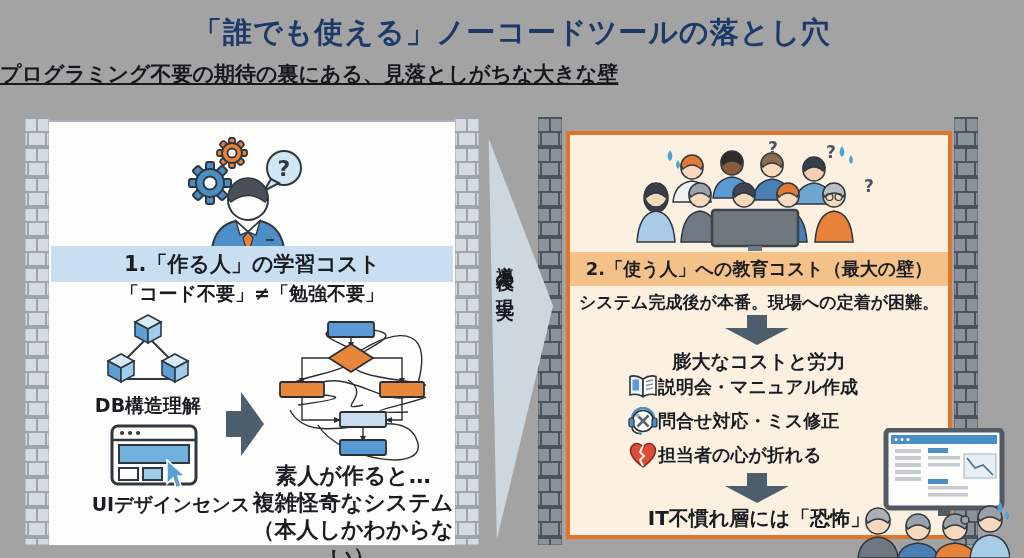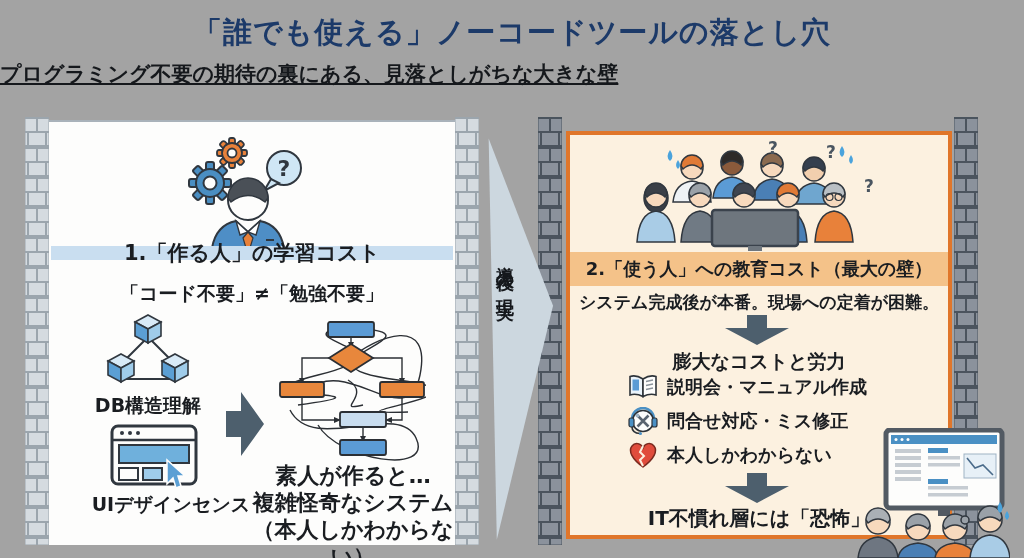--- a/index.html
+++ b/index.html
@@ -3,32 +3,32 @@
 <meta charset="utf-8">
 <style>
   * { margin:0; padding:0; box-sizing:border-box; }
   html,body { width:1024px; height:558px; }
   body { font-family:"DejaVu Sans","Liberation Sans",sans-serif; }
   #stage { position:relative; width:1024px; height:558px; background:#a3a3a3; overflow:hidden; }
   .abs { position:absolute; }
   .title { top:13px; left:0; width:1024px; text-align:center; font-size:29px; font-weight:800; color:#1c3a69; letter-spacing:1px; }
   .subtitle { top:60px; left:0; width:1024px; font-size:21px; font-weight:700; color:#15181c;text-decoration:underline; }
   .panel-left { left:49px; top:120px; width:406px; height:425px; background:#fdfdfc; border-top:2px solid #a9b2ba; }
-  .band-blue { left:51px; top:246px; width:402px; height:14px; background:#c9def0; display:flex; align-items:center; justify-content:center; font-size:21px; font-weight:700; color:#1a1d21; }
+  .band-blue { left:51px; top:246px; width:402px; height:36px; background:#c9def0; display:flex; align-items:center; justify-content:center; font-size:21px; font-weight:700; color:#1a1d21; }
   .stmt1 { left:49px; top:281px; width:406px; text-align:center; font-size:19px; font-weight:700; color:#1a1d21; }
   .lbl { text-align:center; font-weight:700; color:#1a1d21; font-size:19px; }
   .captions { left:250px; top:462px; width:206px; text-align:center; font-size:22px; font-weight:700; color:#1a1d21; line-height:1.23; }
   .divider-arrow { left:482px; top:126px; width:74px; height:418px; background:#ccd7df; clip-path:polygon(9% 3%, 96% 43%, 20% 99%); }
   .divider-label { left:493px; top:252px; writing-mode:vertical-rl; text-orientation:upright; font-size:18px; font-weight:700; color:#15181c; letter-spacing:3px; }
   .panel-right { left:566px; top:131px; width:386px; height:408px; background:#fcf1e0; border:4px solid #e0762a; }
   .band-orange { left:570px; top:252px; width:378px; height:34px; background:#f4c289; display:flex; align-items:center; justify-content:center; font-size:18px; font-weight:700; color:#1a1d21; white-space:nowrap; }
   .stmt2 { left:570px; top:291px; width:378px; text-align:center; font-size:17px; font-weight:700; color:#1a1d21; white-space:nowrap; }
   .cost-heading { left:570px; top:349px; width:378px; text-align:center; font-size:19px; font-weight:700; color:#1a1d21; }
   .cost-list { left:628px; top:373px; width:280px; display:flex; flex-direction:column; gap:7px; }
-  .cost-row { display:flex; align-items:center; gap:9px; height:27px; }
+  .cost-row { display:flex; align-items:center; gap:0; height:27px; }
   .cost-row span { font-size:18px; font-weight:700; color:#1a1d21; white-space:nowrap; }
   .conclusion { left:570px; top:505px; width:378px; text-align:center; font-size:20px; font-weight:700; color:#1a1d21; }
 </style>
 </head>
 <body>
 
 <div id="stage">
 
   <div class="abs title">「誰でも使える」ノーコードツールの落とし穴</div>
   <div class="abs subtitle">プログラミング不要の期待の裏にある、見落としがちな大きな壁</div>
@@ -273,21 +273,21 @@
         <path d="M4 20 q0 6 8 6.5" fill="none" stroke="#2d3339" stroke-width="1.6"></path>
         <circle cx="12.5" cy="26.5" r="1.5" fill="#4a90c4"></circle>
       </svg>
       <span>問合せ対応・ミス修正</span>
     </div>
     <div class="cost-row">
       <svg width="30" height="28" viewBox="0 0 30 28">
         <path d="M15 26 C 4 18, 0 10, 4 5 C 7 1, 13 2, 15 7 C 17 2, 23 1, 26 5 C 30 10, 26 18, 15 26 Z" fill="#e04c3c" stroke="#7a2a1f" stroke-width="1.5"></path>
         <polyline points="15,5 12,11 16,15 12,19 15,25" fill="none" stroke="#fcf1e0" stroke-width="2"></polyline>
       </svg>
-      <span>本人しかわからない</span>
+      <span>担当者の心が折れる</span>
     </div>
   </div>
 
   <svg class="abs" style="left:725px;top:473px" width="64" height="30" viewBox="0 0 64 30">
     <polygon points="22,0 42,0 42,13 64,13 32,30 0,13 22,13" fill="#4d5f6d"></polygon>
   </svg>
 
   <div class="abs conclusion">IT不慣れ層には「恐怖」</div>
 
   <svg class="abs" style="left:856px;top:428px" width="154" height="130" viewBox="0 0 154 130">

